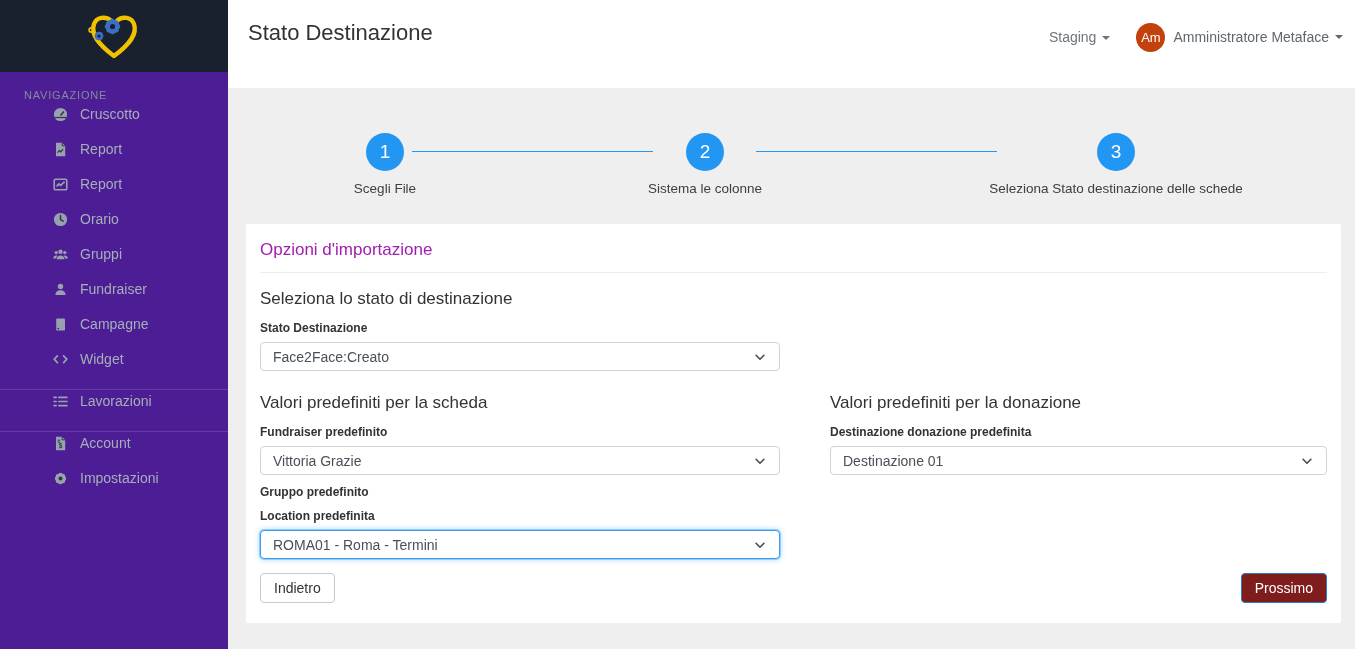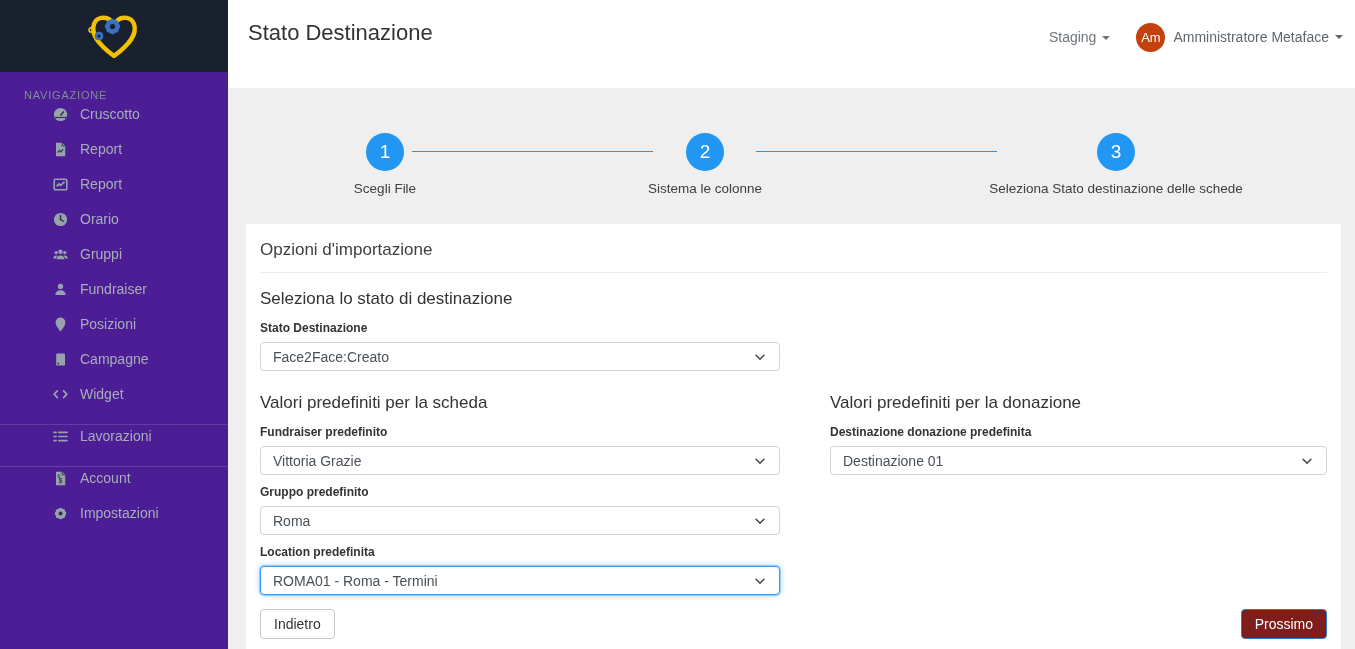--- a/index.html
+++ b/index.html
@@ -35,21 +35,21 @@
   .stepper { position:relative; height:63px; margin-top:45px; }
   .step-circle { position:absolute; top:0; width:38px; height:38px; border-radius:50%; background:#2196f3; color:#fff; font-size:19px; display:flex; align-items:center; justify-content:center; cursor:pointer; }
   .step-circle.s1 { left:138px; } .step-circle.s2 { left:458px; } .step-circle.s3 { left:869px; }
   .step-line { position:absolute; top:18px; height:0; border-top:1px solid #2196f3; }
   .step-line.l1 { left:184px; width:241px; } .step-line.l2 { left:528px; width:241px; }
   .step-label { position:absolute; top:48px; transform:translateX(-50%); font-size:13.5px; color:#3c4043; white-space:nowrap; }
   .step-label.s1 { left:157px; } .step-label.s2 { left:477px; } .step-label.s3 { left:888px; }
 
   
   .card { margin:28px 14px 0 18px; background:#fff; border-radius:2px; padding:14px 14px 20px; }
-  .card-title { font-size:17px; font-weight:400; color:#404040; margin:0 0 16px; padding:2px 0 12px; border-bottom:1px solid #ededed; }
+  .card-title { font-size:17px; font-weight:400; color:#a21caf; margin:0 0 16px; padding:2px 0 12px; border-bottom:1px solid #ededed; }
   .section-heading { font-size:17px; font-weight:400; color:#333; margin:0 0 12px; }
   .field { margin-bottom:10px; }
   .field-label { display:block; font-size:12px; font-weight:bold; color:#333; margin-bottom:7px; }
   .select { height:29px; border:1px solid #ced4da; border-radius:4px; background:#fff; display:flex; align-items:center; justify-content:space-between; padding:0 12px; font-size:14px; color:#495057; cursor:pointer; }
   .select.w-left { width:520px;justify-content:space-between; }
   .select.focused { border-color:#3d9aee; box-shadow:0 0 0 1px rgba(33,150,243,.35), 0 0 6px rgba(33,150,243,.45); }
   .select .chev { display:inline-flex; margin-left:8px; }
   .cols { display:flex; gap:50px; margin-top:22px; }
   .col-left { width:520px; flex:none; }
   .col-right { flex:1; }
@@ -141,28 +141,20 @@
         <svg width="17" height="17" viewBox="0 0 17 17" fill="#97a2ae">
             <circle cx="8.5" cy="5.4" r="2.7"></circle>
             <path d="M3.4 14c0-2.9 2.3-4.7 5.1-4.7s5.1 1.8 5.1 4.7z"></path>
           </svg>
       </span>
       <span>Fundraiser</span>
     </div>
     <div class="nav-item">
       <span class="ico">
         <svg width="17" height="17" viewBox="0 0 17 17">
-            <path d="M8.5 1.6c-2.7 0-4.9 2.2-4.9 4.9 0 3.6 4.9 8.9 4.9 8.9s4.9-5.3 4.9-8.9c0-2.7-2.2-4.9-4.9-4.9z" fill="#97a2ae"></path>
-          </svg>
-      </span>
-      <span>Posizioni</span>
-    </div>
-    <div class="nav-item">
-      <span class="ico">
-        <svg width="17" height="17" viewBox="0 0 17 17">
             <rect x="4.2" y="2.4" width="8.8" height="12.2" rx="1.2" fill="#97a2ae"></rect>
             <circle cx="6.3" cy="12.6" r="0.9" fill="#2e3847"></circle>
           </svg>
       </span>
       <span>Campagne</span>
     </div>
     <div class="nav-item">
       <span class="ico">
         <svg width="17" height="17" viewBox="0 0 17 17">
             <path d="M5.4 4.8 2.2 8.2l3.2 3.4M11.6 4.8l3.2 3.4-3.2 3.4" fill="none" stroke="#97a2ae" stroke-width="1.7" stroke-linecap="round" stroke-linejoin="round"></path>
@@ -263,28 +255,20 @@
                 <span class="chev">
                     <svg width="14" height="14" viewBox="0 0 16 16">
                       <path d="M3.5 6l4.5 4.5L12.5 6" fill="none" stroke="#444b52" stroke-width="1.8" stroke-linecap="round" stroke-linejoin="round"></path>
                     </svg>
                   </span>
               </div>
             </div>
 
             <div class="field">
               <label class="field-label">Gruppo predefinito</label>
-              <div class="select w-left">
-                <span>Roma</span>
-                <span class="chev">
-                    <svg width="14" height="14" viewBox="0 0 16 16">
-                      <path d="M3.5 6l4.5 4.5L12.5 6" fill="none" stroke="#444b52" stroke-width="1.8" stroke-linecap="round" stroke-linejoin="round"></path>
-                    </svg>
-                  </span>
-              </div>
             </div>
 
             <div class="field" style="margin-bottom:0">
               <label class="field-label">Location predefinita</label>
               <div class="select w-left focused">
                 <span>ROMA01 - Roma - Termini</span>
                 <span class="chev">
                     <svg width="14" height="14" viewBox="0 0 16 16">
                       <path d="M3.5 6l4.5 4.5L12.5 6" fill="none" stroke="#444b52" stroke-width="1.8" stroke-linecap="round" stroke-linejoin="round"></path>
                     </svg>

